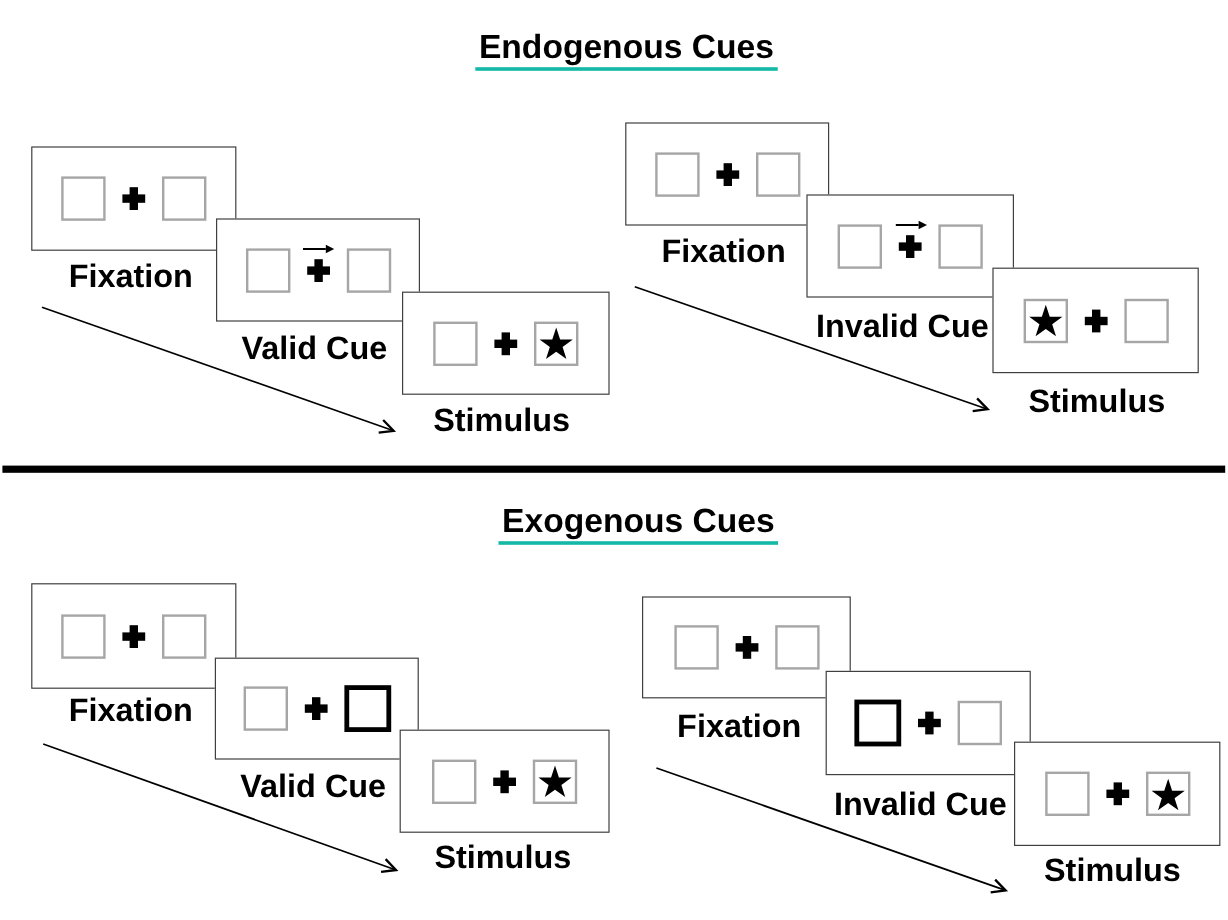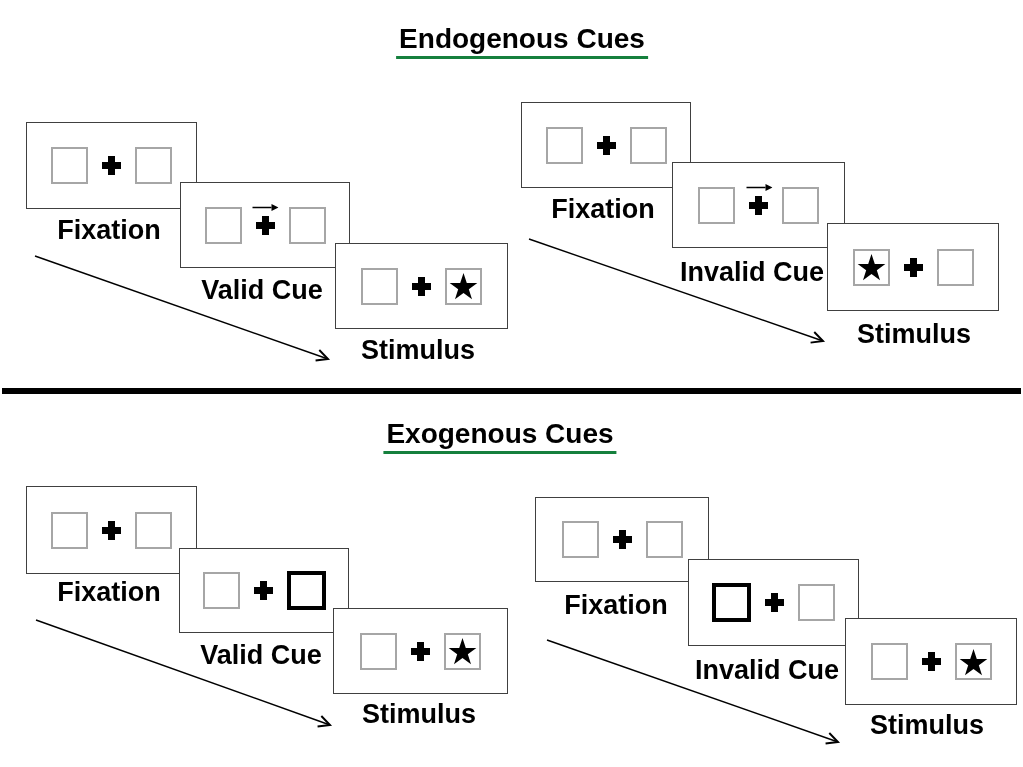--- a/index.html
+++ b/index.html
@@ -1,19 +1,19 @@
 <!DOCTYPE html>
 <html><head>
 <meta charset="utf-8">
 <style>
   html,body{margin:0;padding:0;background:#fff;}
   .stage{position:relative;width:1023px;height:767px;background:#fff;overflow:hidden;
          font-family:"Liberation Sans","DejaVu Sans",sans-serif;color:#000;}
   .section-title{position:absolute;transform:translateX(-50%);font-size:28px;font-weight:bold;
-         white-space:nowrap;border-bottom:3px solid #15803d;padding:0 3px 1px 3px;line-height:1.1;}
+         white-space:nowrap;border-bottom:3px solid #14b8a6;padding:0 3px 1px 3px;line-height:1.1;}
   .divider{position:absolute;left:2px;right:2px;top:388px;height:6px;background:#000;}
   .panel{position:absolute;background:#fff;border:1px solid #404040;
          display:flex;align-items:center;justify-content:center;}
   .box-row{display:flex;align-items:center;justify-content:center;gap:14px;}
   .box{width:37px;height:37px;box-sizing:border-box;border:2px solid #a6a6a6;background:#fff;
        display:flex;align-items:center;justify-content:center;}
   .box.bold{width:39px;height:39px;border:4px solid #000;}
   .plus-wrap{position:relative;width:19px;height:19px;}
   .plus{position:absolute;left:0;top:0;width:19px;height:19px;}
   .plus::before{content:"";position:absolute;left:0;top:6px;width:19px;height:7px;background:#000;}
@@ -121,21 +121,21 @@
       <div class="plus-wrap">
           <div class="plus"></div>
         </div>
       <div class="box"></div>
     </div>
   </div>
   <div class="panel-label" style="left:914px;top:321px;">Stimulus</div>
 
   <div class="divider"></div>
 
-  <div class="section-title" style="left:500px;top:419px;">Exogenous Cues</div>
+  <div class="section-title" style="left:532px;top:419px;">Exogenous Cues</div>
 
   <div class="panel z1" style="left:26px;top:486px;width:169px;height:86px;">
     <div class="box-row">
       <div class="box"></div>
       <div class="plus-wrap">
           <div class="plus"></div>
         </div>
       <div class="box"></div>
     </div>
   </div>

